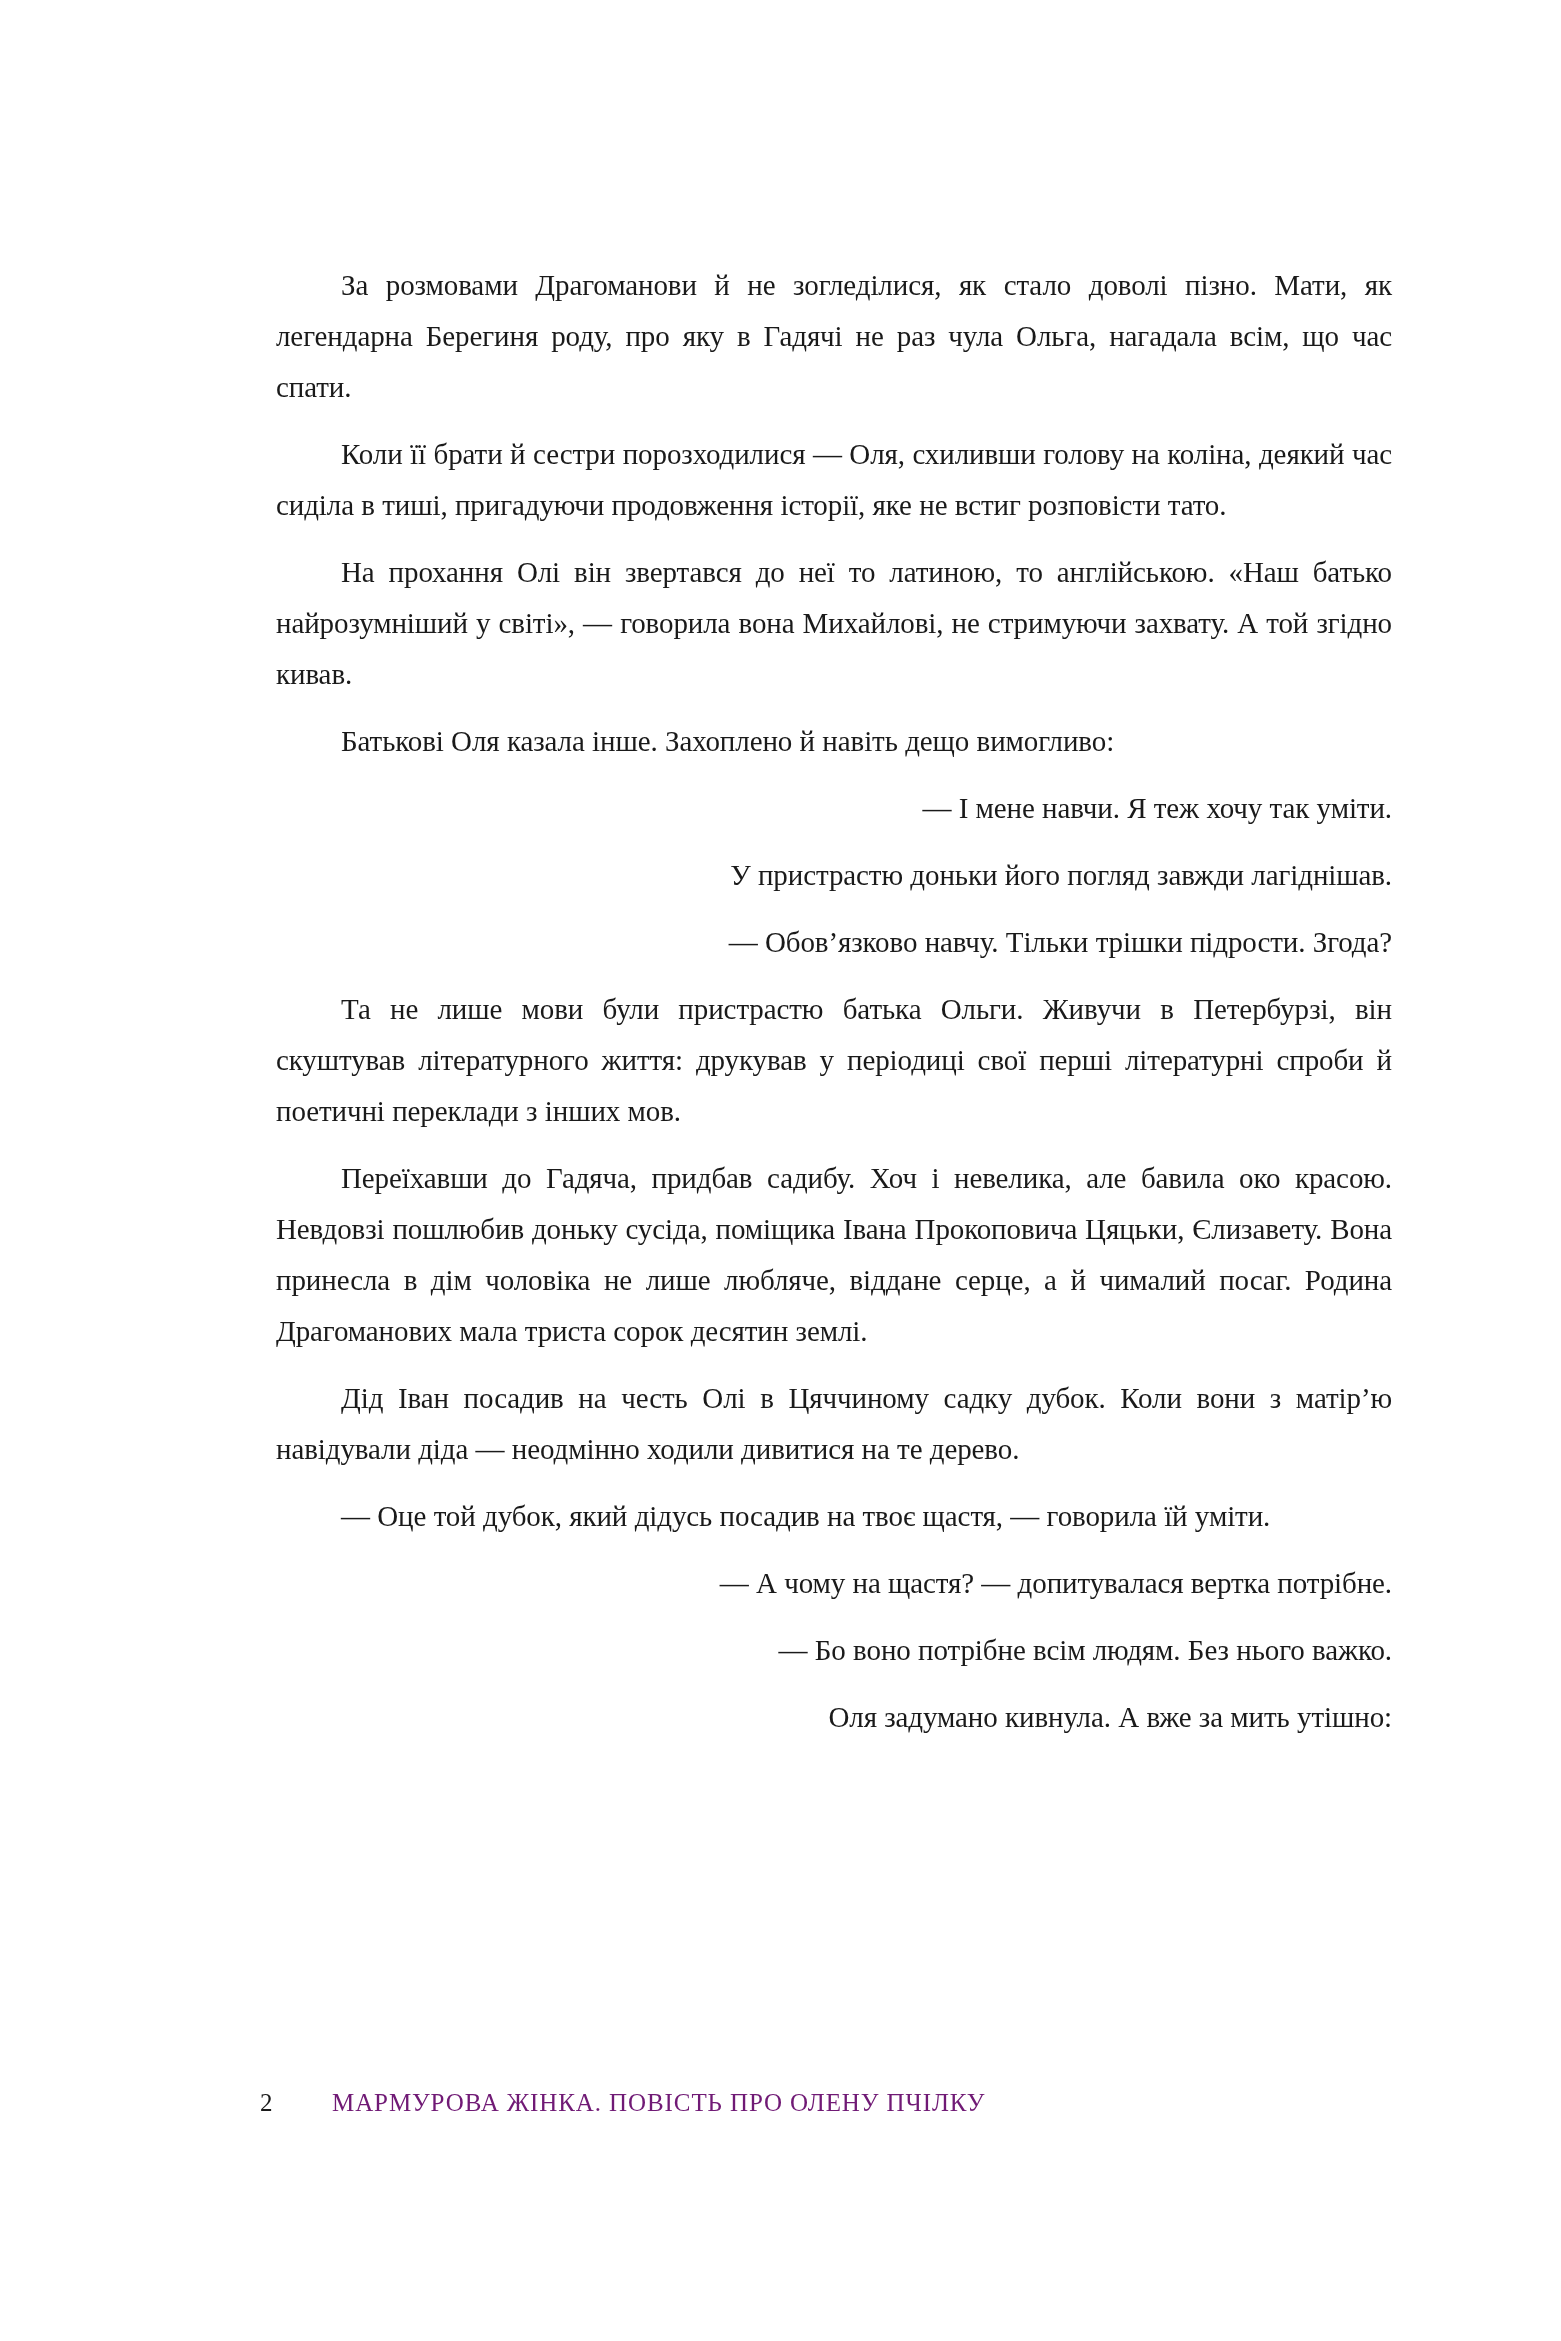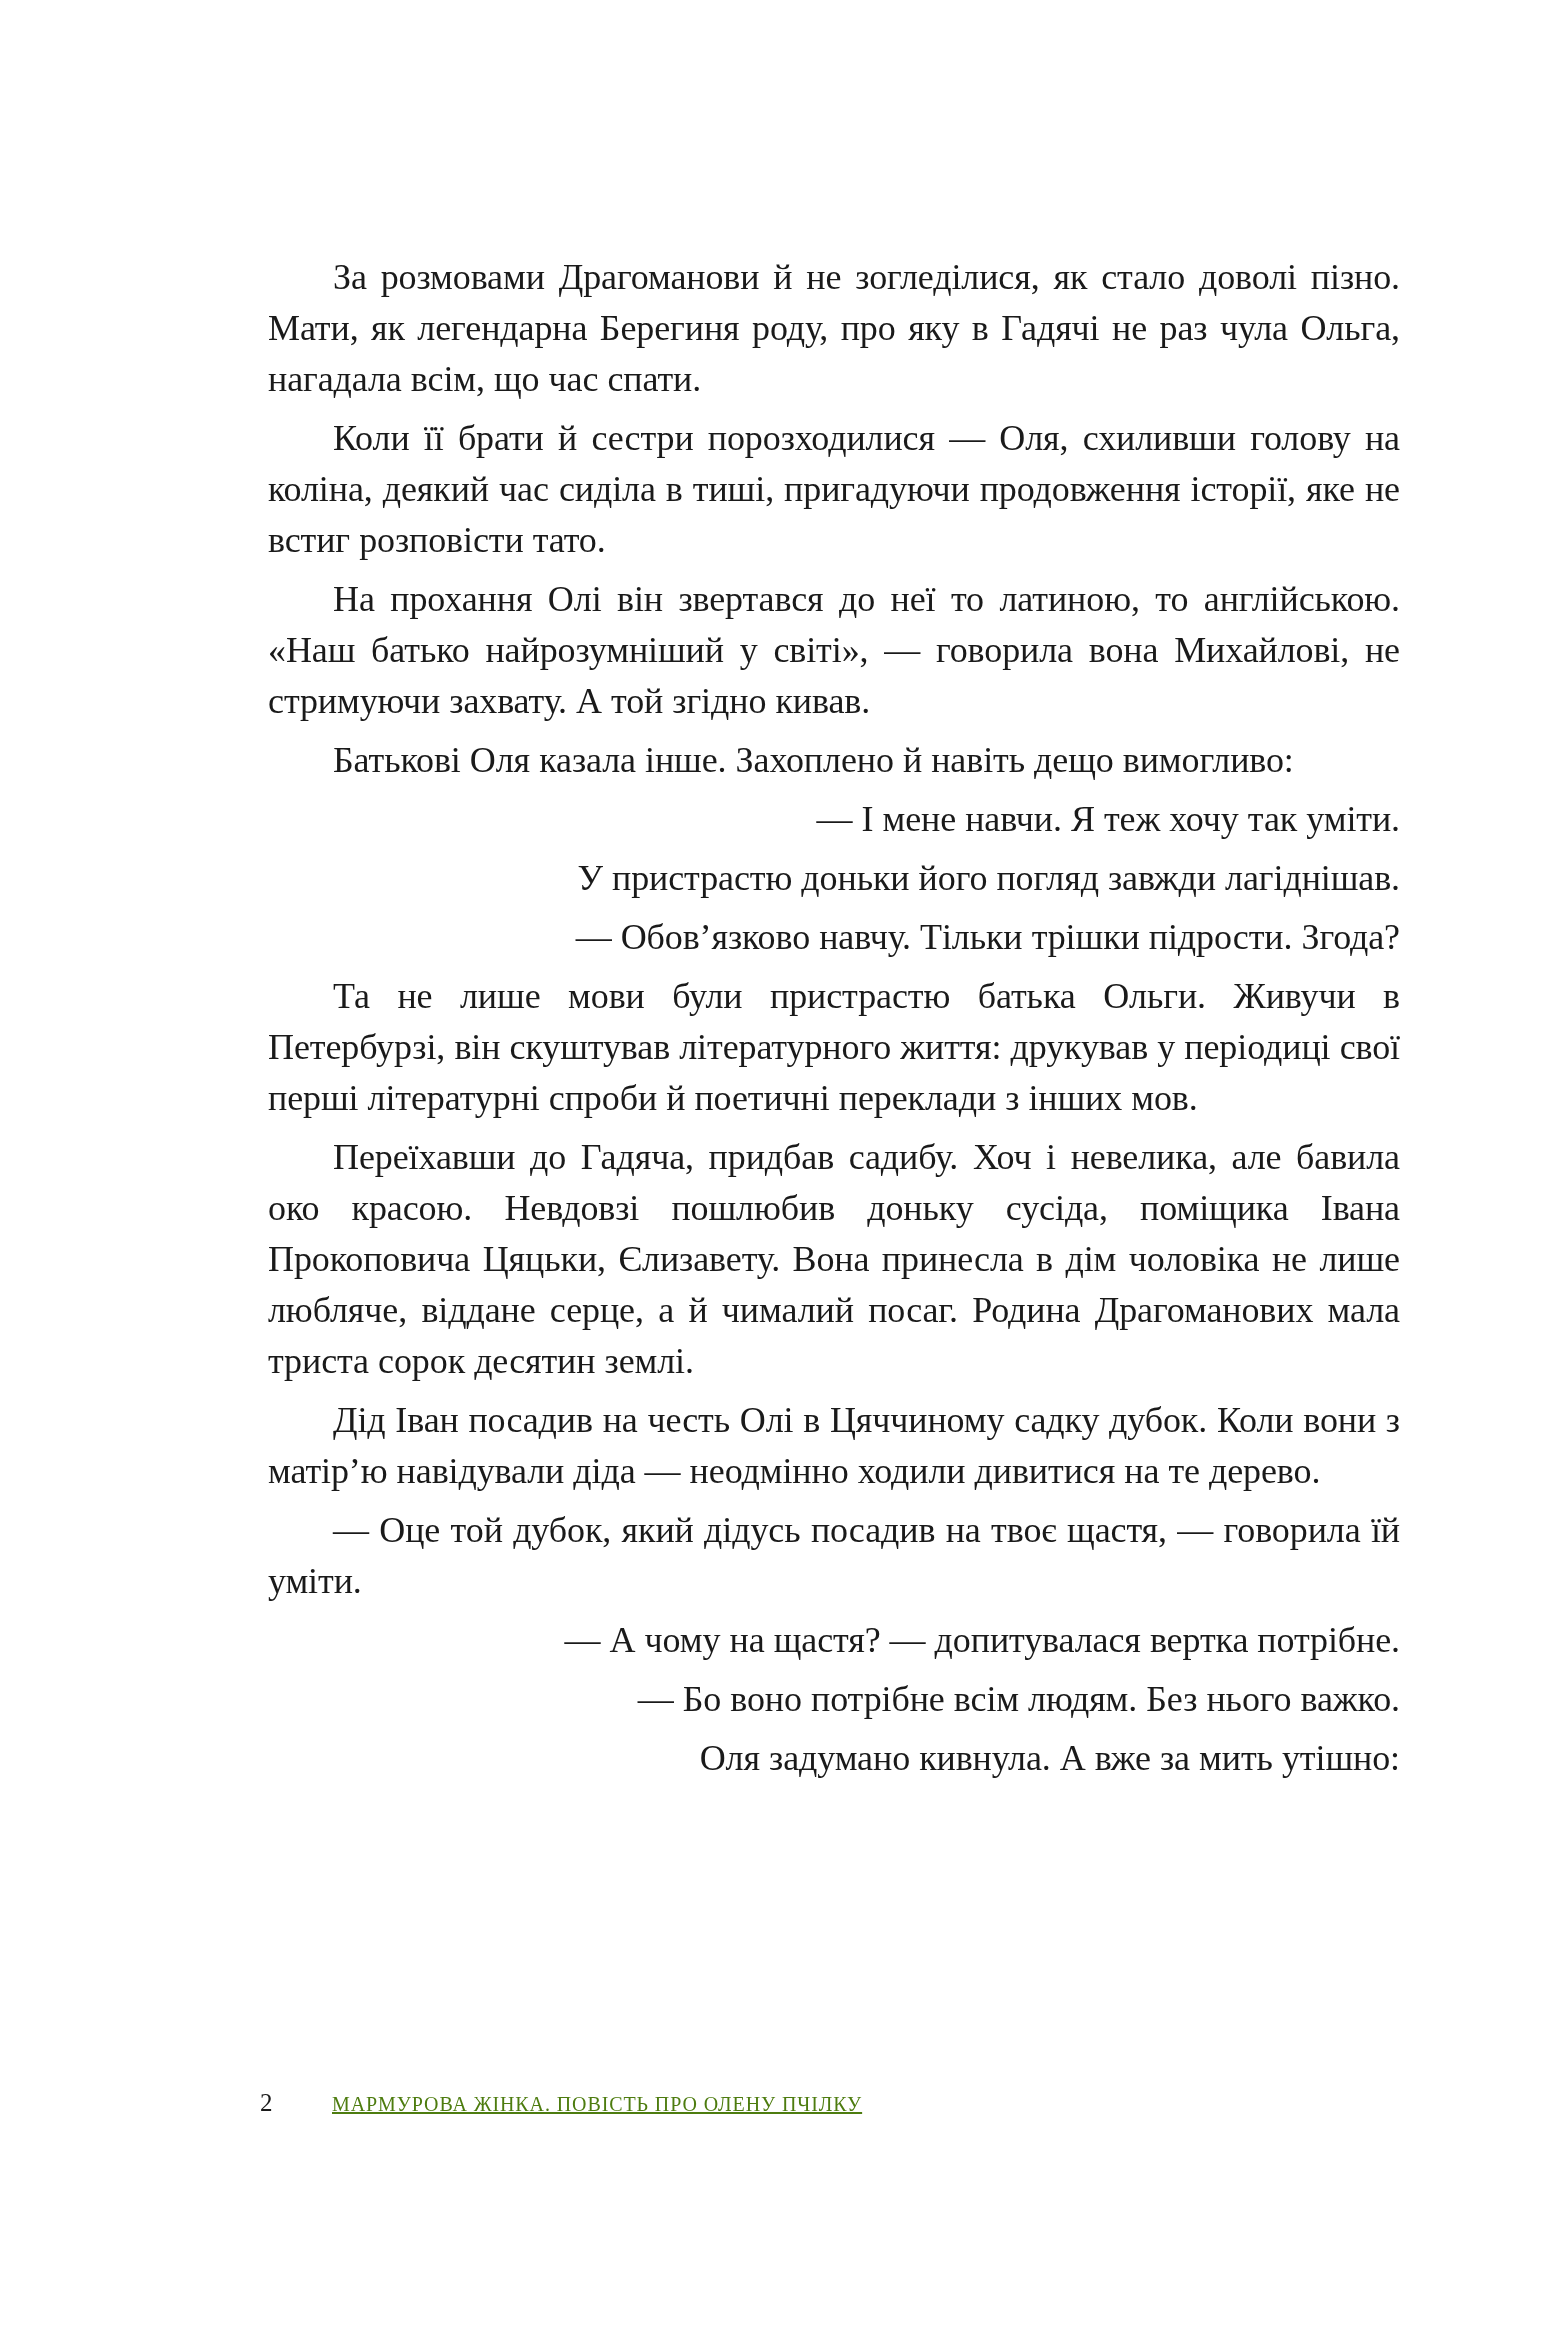--- a/index.html
+++ b/index.html
@@ -26,22 +26,22 @@
   }
 
   .text-block {
     position: absolute;
     left: 260px;
     top: 244px;
     width: 1148px;
   }
 
   .para {
-    margin: 8px;
-    font-size: 36px;
+    margin: 16px;
+    font-size: 29px;
     line-height: 51px;
     text-align: justify;
     text-justify: inter-word;
     letter-spacing: -0.1px;
     word-spacing: 0.2px;
     color: #1a1a1a;
     -webkit-font-smoothing: antialiased;
   }
 
   .para.indent {
@@ -64,27 +64,26 @@
   }
   .folio {
     font-size: 25px;
     line-height: 33px;
     letter-spacing: 0.2px;
     color: #1a1a1a;
     width: 72px;
     flex: 0 0 auto;
   }
   .running-title {
-    font-size: 20px;
+    font-size: 25px;
     line-height: 33px;
     letter-spacing: 0.9px;
-    color: #4d7c0f;
+    color: #701a75;
     flex: 1 1 auto;
     white-space: nowrap;
-    text-decoration: underline;
   }
 </style>
 </head>
 <body>
 
 <div class="page">
 
   <div class="text-block" id="text-block">
       <p class="para indent">За розмовами Драгоманови й не зогледілися, як стало доволі пізно. Мати, як легендарна Берегиня роду, про яку в Гадячі не раз чула Ольга, нагадала всім, що час спати.</p>
       <p class="para indent">Коли її брати й сестри порозходилися — Оля, схиливши голову на коліна, деякий час сиділа в тиші, пригадуючи продовження історії, яке не встиг розповісти тато.</p>

